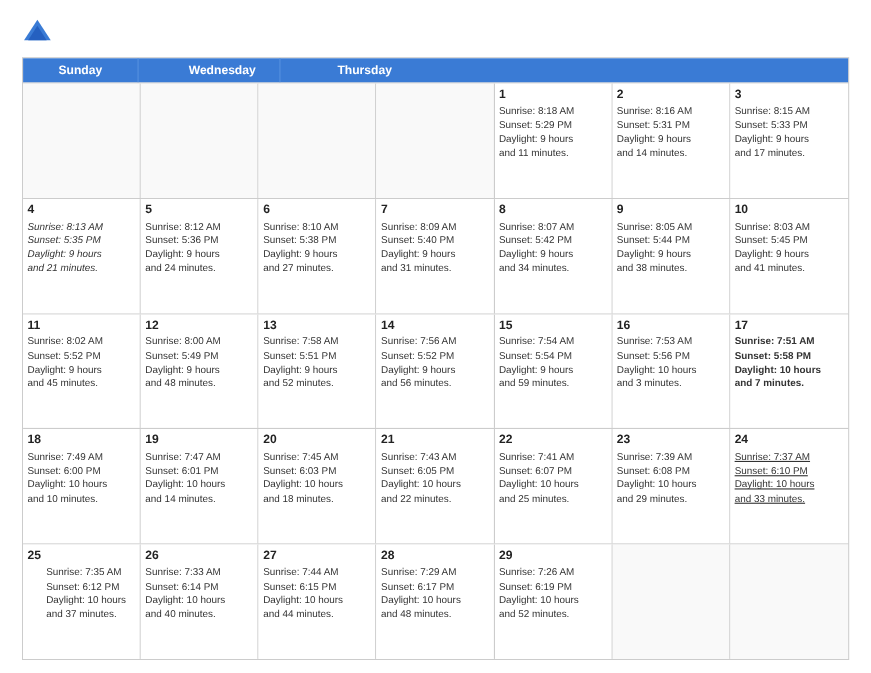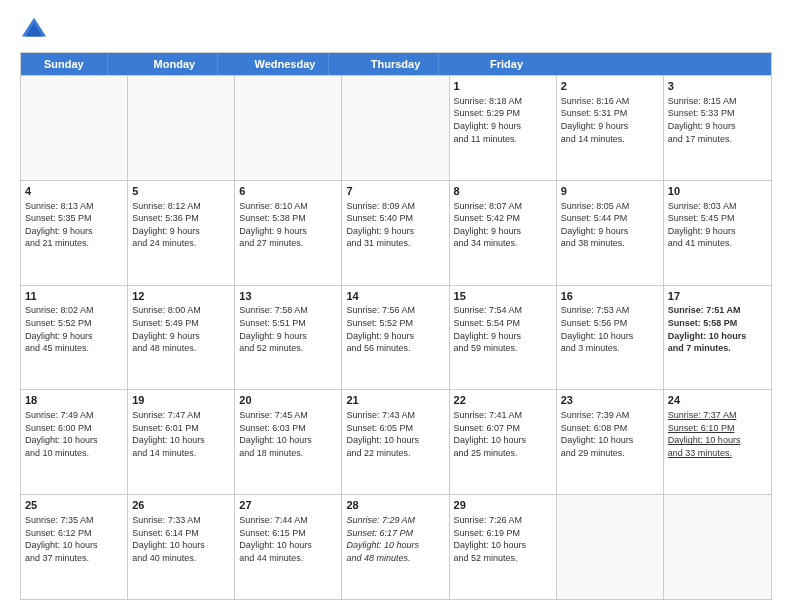--- a/index.html
+++ b/index.html
@@ -53,21 +53,21 @@
       color: #555;
     }
     .calendar {
       flex: 1;
       display: flex;
       flex-direction: column;
       border: 1px solid #ccc;
     }
     .cal-header {
       display: grid;
-      grid-template-columns: repeat(7, 1fr);
+      grid-template-columns: repeat(6, 1fr);
       background: #3a7bd5;
       gap: 24px;
     }
     .cal-header-cell {
       color: #fff;
       font-size: 11px;
       font-weight: bold;
       padding: 5px 4px;
       text-align: center;
       border-right: 1px solid #5590e0;
@@ -124,24 +124,22 @@
     </div>
     <div class="title-block">
       <div class="month-title"></div>
       <div class="location"></div>
     </div>
   </div>
 
   <div class="calendar">
     <div class="cal-header" id="cal-header">
         <div class="cal-header-cell">Sunday</div>
-        <div class="cal-header-cell">Monday</div>
         <div class="cal-header-cell">Wednesday</div>
         <div class="cal-header-cell">Thursday</div>
-        <div class="cal-header-cell">Friday</div>
       </div>
     <div class="cal-body" id="cal-body">
         <div class="cal-row">
           <div class="cal-cell empty"></div>
           <div class="cal-cell empty"></div>
           <div class="cal-cell empty"></div>
           <div class="cal-cell empty"></div>
           <div class="cal-cell">
             <div class="day-num">1</div>
             <div class="cell-text" style="white-space: pre-line;">Sunrise: 8:18 AM
@@ -160,21 +158,21 @@
             <div class="day-num">3</div>
             <div class="cell-text" style="white-space: pre-line;">Sunrise: 8:15 AM
 Sunset: 5:33 PM
 Daylight: 9 hours
 and 17 minutes.</div>
           </div>
         </div>
         <div class="cal-row">
           <div class="cal-cell">
             <div class="day-num">4</div>
-            <div class="cell-text" style="white-space: pre-line;">Sunrise: 8:13 AM
+            <div class="cell-text" style="white-space: pre-line; font-style: italic;">Sunrise: 8:13 AM
 Sunset: 5:35 PM
 Daylight: 9 hours
 and 21 minutes.</div>
           </div>
           <div class="cal-cell">
             <div class="day-num">5</div>
             <div class="cell-text" style="white-space: pre-line;">Sunrise: 8:12 AM
 Sunset: 5:36 PM
 Daylight: 9 hours
 and 24 minutes.</div>
@@ -313,42 +311,42 @@
             <div class="day-num">24</div>
             <div class="cell-text" style="white-space: pre-line; text-decoration: underline;">Sunrise: 7:37 AM
 Sunset: 6:10 PM
 Daylight: 10 hours
 and 33 minutes.</div>
           </div>
         </div>
         <div class="cal-row">
           <div class="cal-cell">
             <div class="day-num">25</div>
-            <div class="cell-text" style="white-space: pre-line;">Sunrise: 7:35 AM
+            <div class="cell-text" style="white-space: pre-line; margin-left: 17px;">Sunrise: 7:35 AM
 Sunset: 6:12 PM
 Daylight: 10 hours
 and 37 minutes.</div>
           </div>
           <div class="cal-cell">
             <div class="day-num">26</div>
             <div class="cell-text" style="white-space: pre-line;">Sunrise: 7:33 AM
 Sunset: 6:14 PM
 Daylight: 10 hours
 and 40 minutes.</div>
           </div>
           <div class="cal-cell">
             <div class="day-num">27</div>
             <div class="cell-text" style="white-space: pre-line;">Sunrise: 7:44 AM
 Sunset: 6:15 PM
 Daylight: 10 hours
 and 44 minutes.</div>
           </div>
           <div class="cal-cell">
             <div class="day-num">28</div>
-            <div class="cell-text" style="white-space: pre-line; font-style: italic;">Sunrise: 7:29 AM
+            <div class="cell-text" style="white-space: pre-line;">Sunrise: 7:29 AM
 Sunset: 6:17 PM
 Daylight: 10 hours
 and 48 minutes.</div>
           </div>
           <div class="cal-cell">
             <div class="day-num">29</div>
             <div class="cell-text" style="white-space: pre-line;">Sunrise: 7:26 AM
 Sunset: 6:19 PM
 Daylight: 10 hours
 and 52 minutes.</div>

